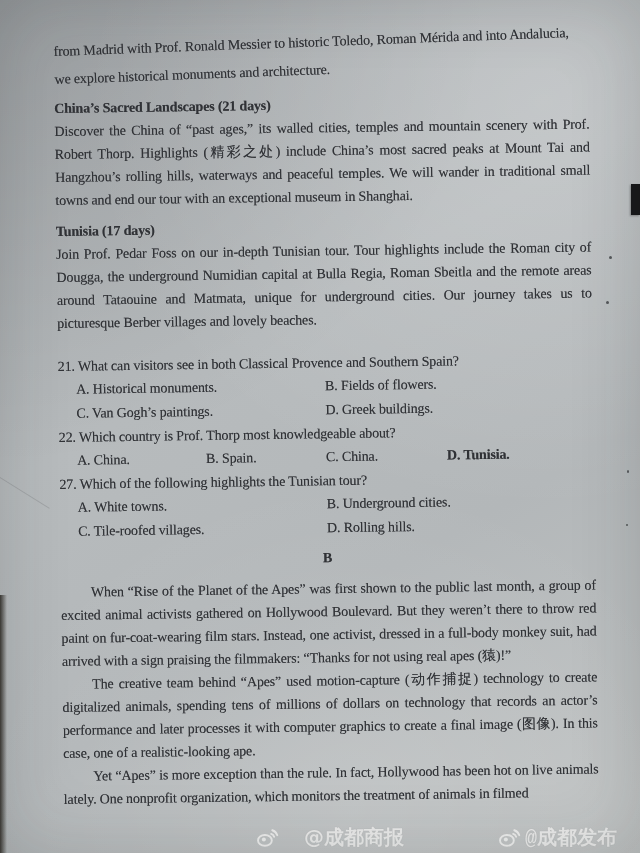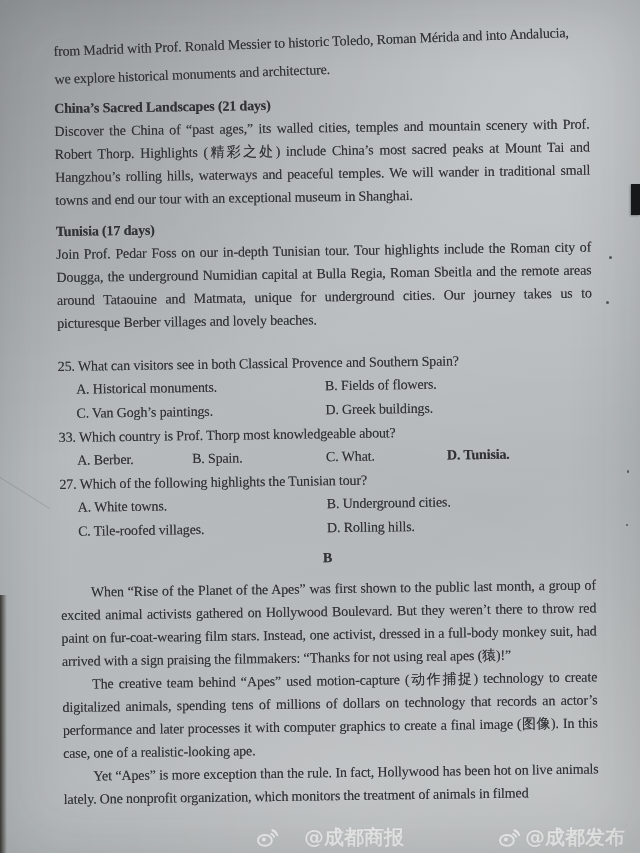--- a/index.html
+++ b/index.html
@@ -19,29 +19,29 @@
   .tilt-top{transform:rotate(-2.1deg);transform-origin:0 50%;}
   .tilt-main{transform:rotate(-0.8deg);transform-origin:0 0;}
   .intro-line{white-space:nowrap;margin-bottom:5px;}
   .heading{font-weight:bold;margin-top:8px;}
   .heading.first{margin-top:6px;}
   .para{text-align:justify;}
   .qblock{margin-top:20px;}
   .qstem{white-space:nowrap;}
   .opt-row{position:relative;height:24px;}
   .opt{position:absolute;top:0;white-space:nowrap;}
-  .c1{left:18px;} .c2{left:133px;} .c3{left:267px;} .c4{left:388px;font-weight:bold;}
+  .c1{left:18px;} .c2{left:147px;} .c3{left:267px;} .c4{left:388px;font-weight:bold;}
   .passage-label{font-weight:bold;text-align:center;margin-top:6px;margin-bottom:8px;letter-spacing:.5px;}
   .bpara{text-align:justify;text-indent:30px;}
   .page-num{position:absolute;left:0;right:0;top:810px;text-align:center;font-size:12px;color:#5a5c5f;letter-spacing:.5px;}
   .wm{position:absolute;display:flex;align-items:center;gap:4px;color:rgba(246,246,244,0.85);
       font-family:"DejaVu Sans","Liberation Sans",sans-serif;font-size:20px;font-weight:bold;
       text-shadow:0 0 1px rgba(110,112,114,0.25);}
   .wm-center{left:256px;top:824px;gap:25px;}
-  .wm-right{left:498px;top:824px;}
+  .wm-right{left:498px;top:824px;font-family:Liberation Mono, monospace;}
   .wm svg{display:block;}
   .edge-left{position:absolute;left:0;top:595px;width:7px;height:258px;
       background:linear-gradient(to right,rgba(40,36,30,0.85),rgba(40,36,30,0));}
   .edge-tab{position:absolute;right:0;top:184px;width:9px;height:31px;background:#17181a;box-shadow:-1px 1px 2px rgba(0,0,0,0.3);}
   .speck{position:absolute;border-radius:50%;background:#55575a;}
   .s1{left:609px;top:256px;width:3px;height:3px;}
   .s2{left:606px;top:301px;width:3px;height:3px;}
   .s3{left:627px;top:470px;width:2px;height:3px;}
   .s4{left:626px;top:524px;width:2px;height:2px;}
   .crease{position:absolute;left:-6px;top:492px;width:60px;height:1px;background:rgba(60,62,64,0.18);transform:rotate(32deg);}
@@ -61,42 +61,42 @@
     <div class="tilt-main">
 
       <div class="heading first">China’s Sacred Landscapes (21 days)</div>
       <div class="para">Discover the China of “past ages,” its walled cities, temples and mountain scenery with Prof. Robert Thorp. Highlights (精彩之处) include China’s most sacred peaks at Mount Tai and Hangzhou’s rolling hills, waterways and peaceful temples. We will wander in traditional small towns and end our tour with an exceptional museum in Shanghai.</div>
 
       <div class="heading">Tunisia (17 days)</div>
       <div class="para">Join Prof. Pedar Foss on our in-depth Tunisian tour. Tour highlights include the Roman city of Dougga, the underground Numidian capital at Bulla Regia, Roman Sbeitla and the remote areas around Tataouine and Matmata, unique for underground cities. Our journey takes us to picturesque Berber villages and lovely beaches.</div>
 
       <div class="qblock">
         <div class="qstem">
-          <span>25.</span>
+          <span>21.</span>
           <span>What can visitors see in both Classical Provence and Southern Spain?</span>
         </div>
         <div class="opt-row">
           <span class="opt c1">A. Historical monuments.</span>
           <span class="opt c3">B. Fields of flowers.</span>
         </div>
         <div class="opt-row">
           <span class="opt c1">C. Van Gogh’s paintings.</span>
           <span class="opt c3">D. Greek buildings.</span>
         </div>
       </div>
 
       <div>
         <div class="qstem">
-          <span>33.</span>
+          <span>22.</span>
           <span>Which country is Prof. Thorp most knowledgeable about?</span>
         </div>
         <div class="opt-row">
-          <span class="opt c1">A. Berber.</span>
+          <span class="opt c1">A. China.</span>
           <span class="opt c2">B. Spain.</span>
-          <span class="opt c3">C. What.</span>
+          <span class="opt c3">C. China.</span>
           <span class="opt c4">D. Tunisia.</span>
         </div>
       </div>
 
       <div>
         <div class="qstem">
           <span>27.</span>
           <span>Which of the following highlights the Tunisian tour?</span>
         </div>
         <div class="opt-row">

